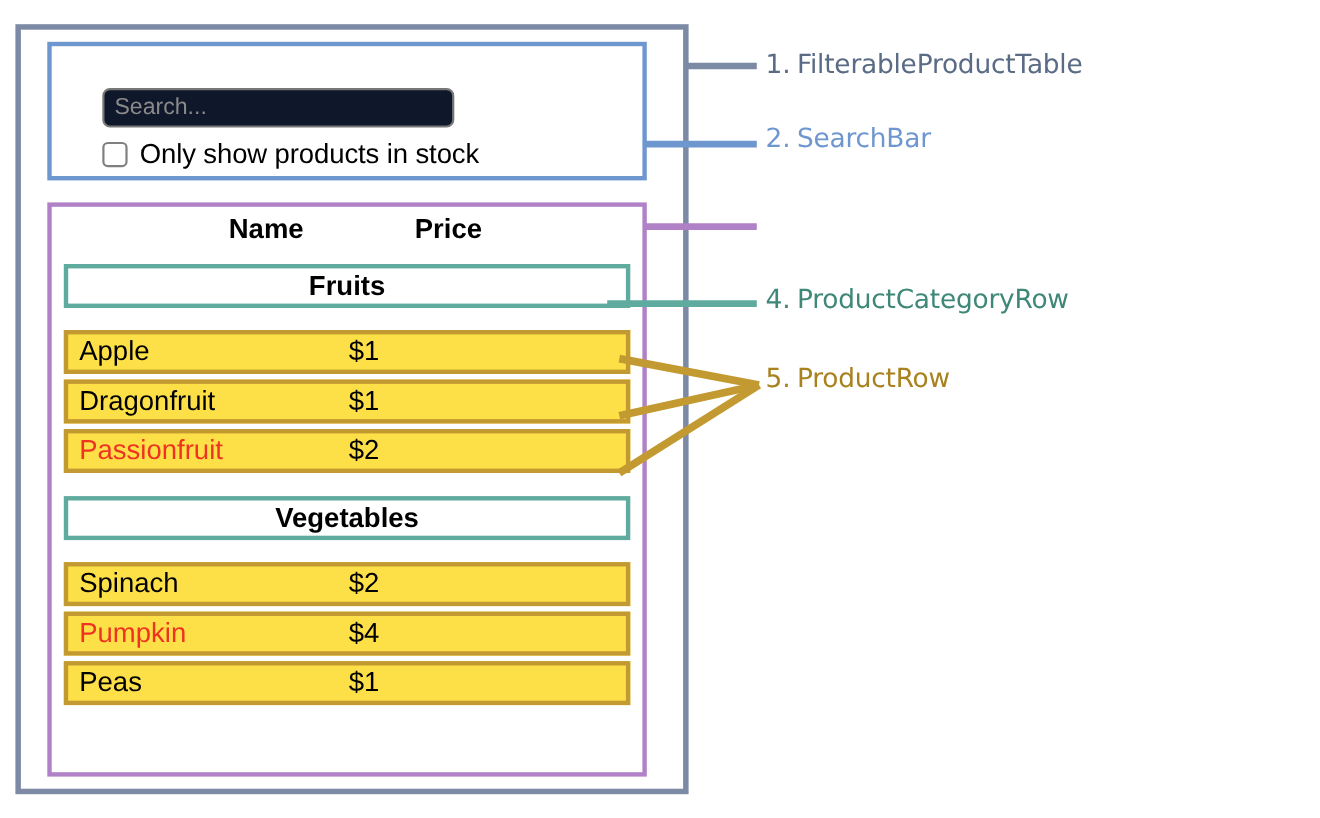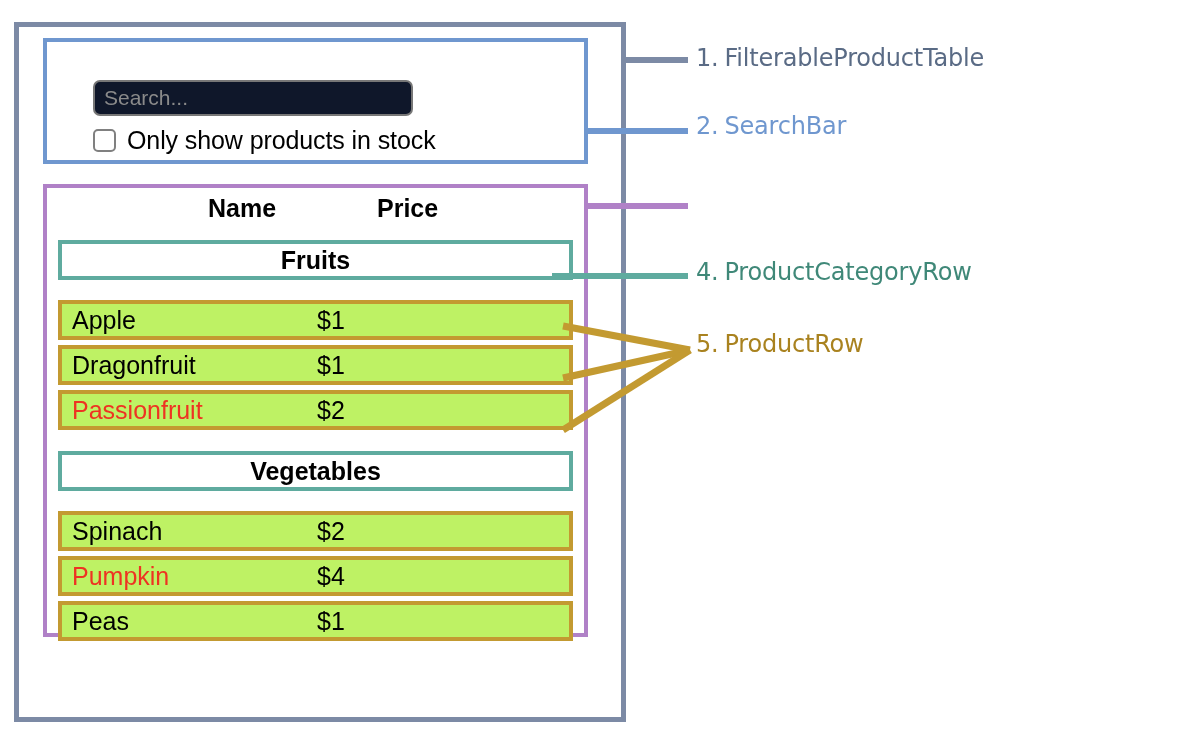--- a/index.html
+++ b/index.html
@@ -82,21 +82,21 @@
     font-size: 25px;
     color: #000000;
     white-space: nowrap;
     letter-spacing: -0.1px;
   }
 
   
   .frame-table {
     position: absolute;
     left: 43px; top: 184px;
-    width: 545px; height: 453px;
+    width: 545px; height: 522px;
     border: 4px solid #b081c7;
     background: #ffffff;
     z-index: 3;
     padding-left: 24px;
   }
 
   .th-row {
     position: absolute;
     left: 0; top: 6px;
     width: 537px; height: 38px;
@@ -142,21 +142,21 @@
     font-size: 25px;
     font-weight: bold;
     color: #000000;
   }
 
   
   .prod-row {
     position: relative;
     width: 515px; height: 40px;
     border: 4px solid #c39a31;
-    background: #bef264;
+    background: #fde047;
     margin-bottom: 5px;
   }
   .prod-name {
     position: absolute;
     left: 10px; top: 50%;
     transform: translateY(-50%);
     font-size: 25px;
     color: #000000;
     white-space: nowrap;
   }

